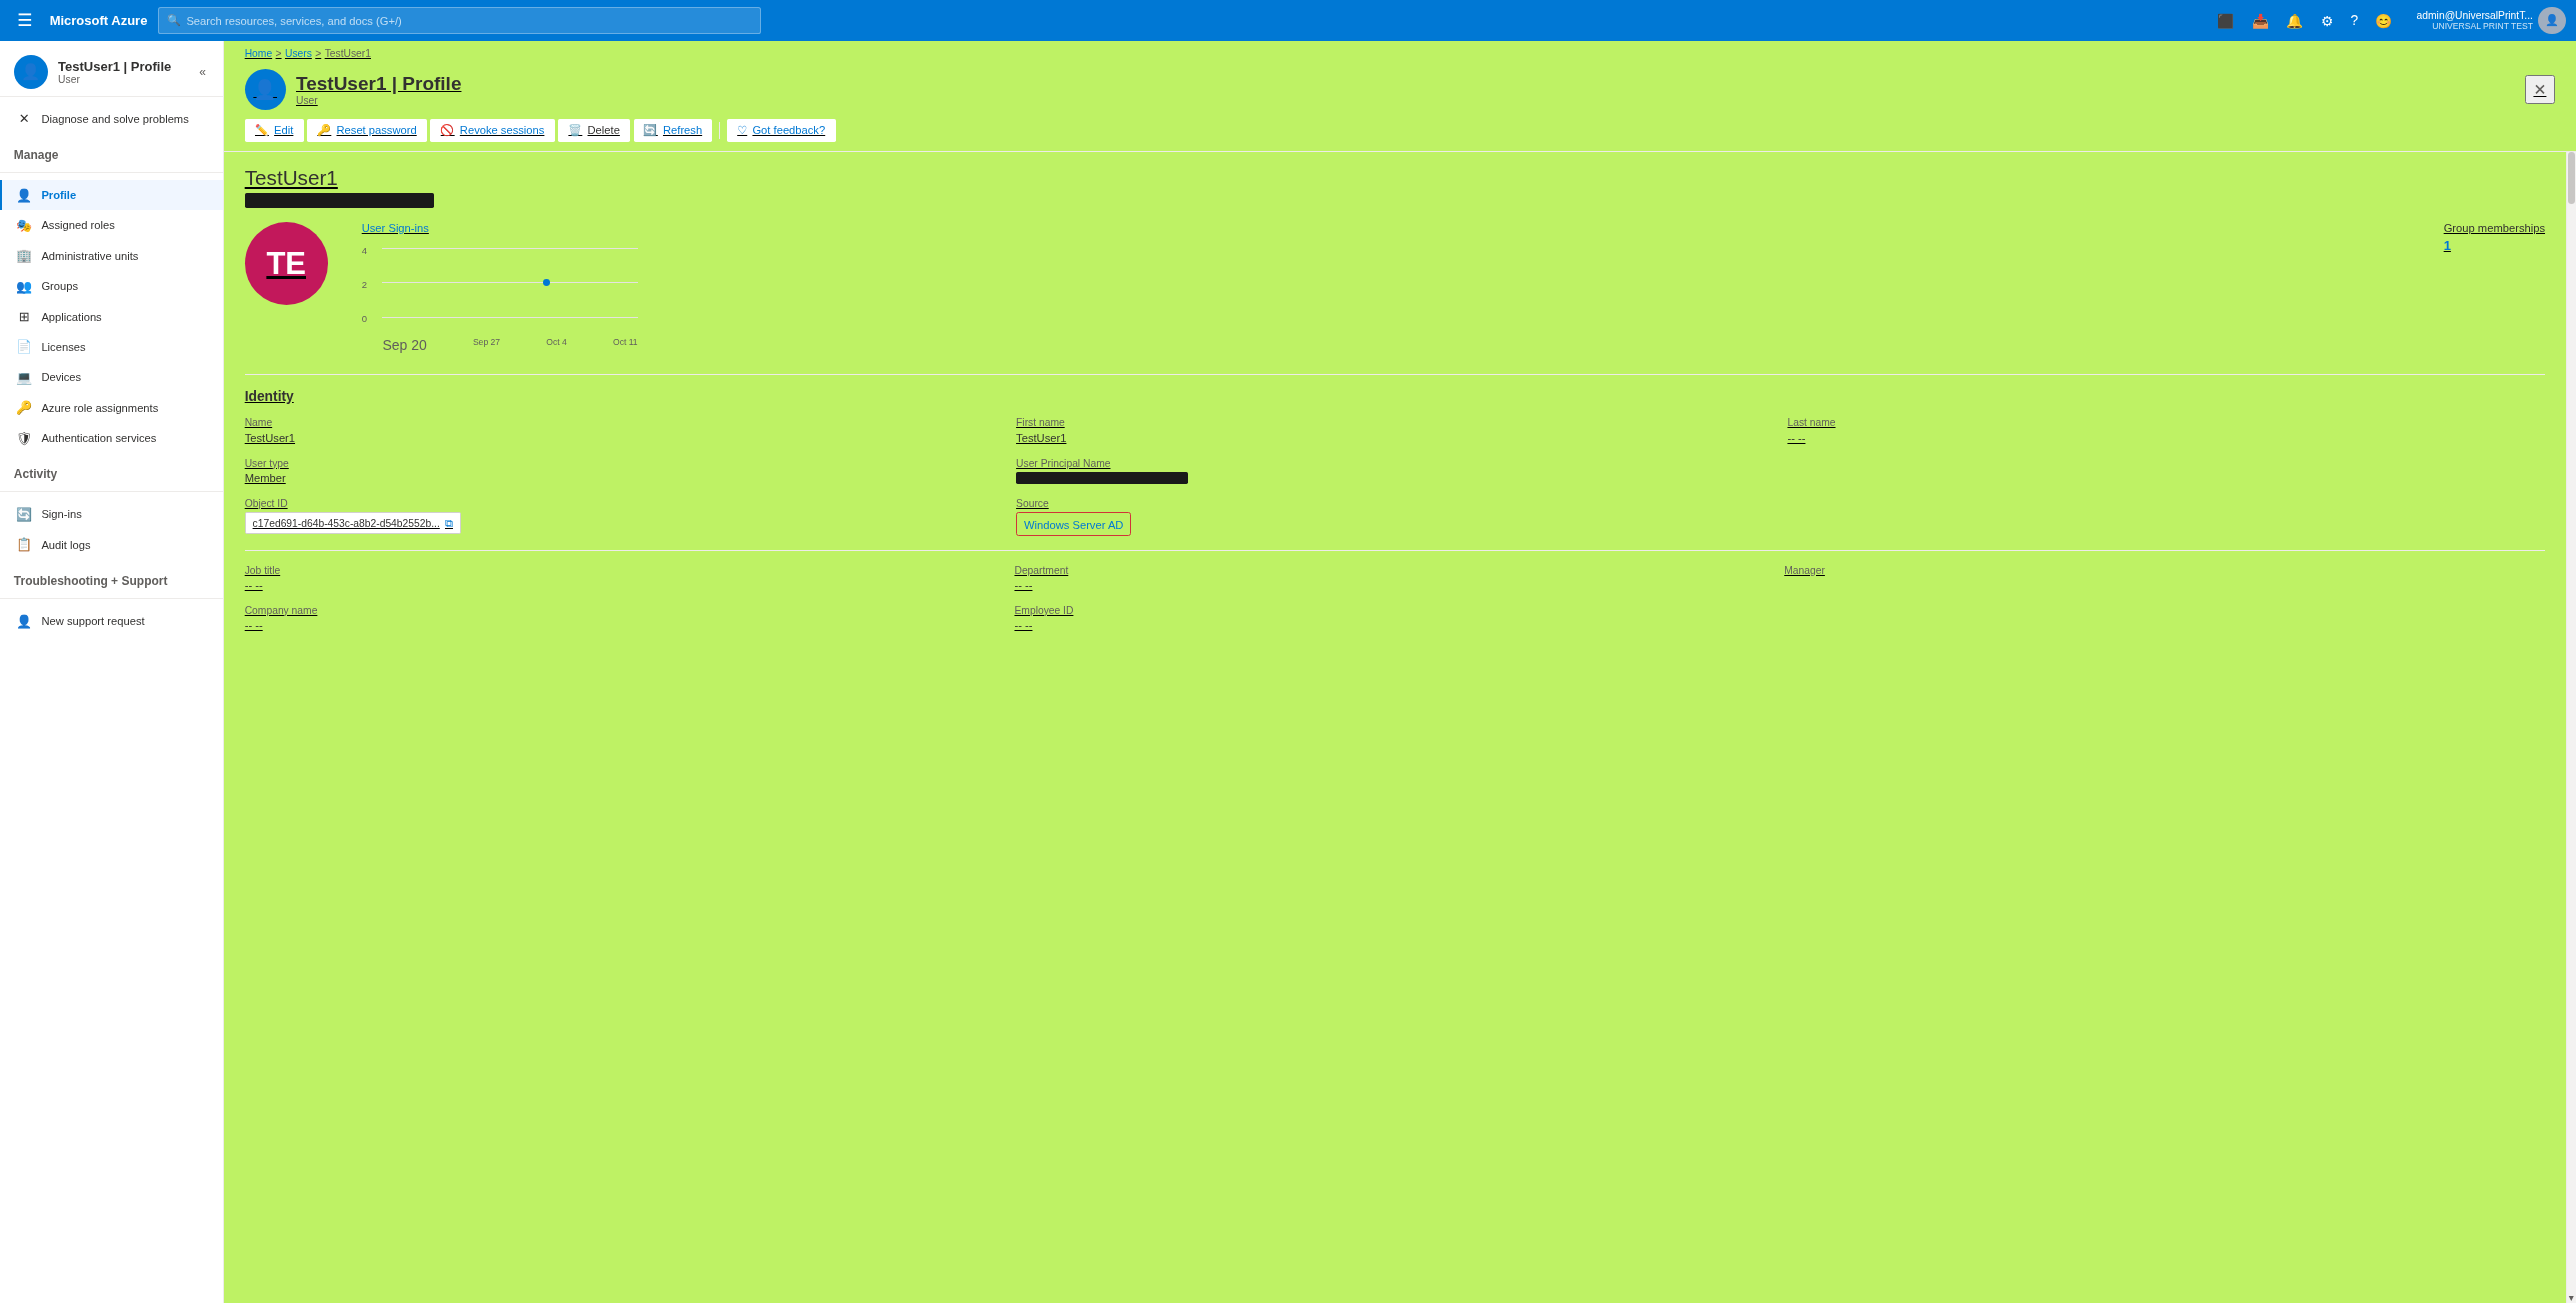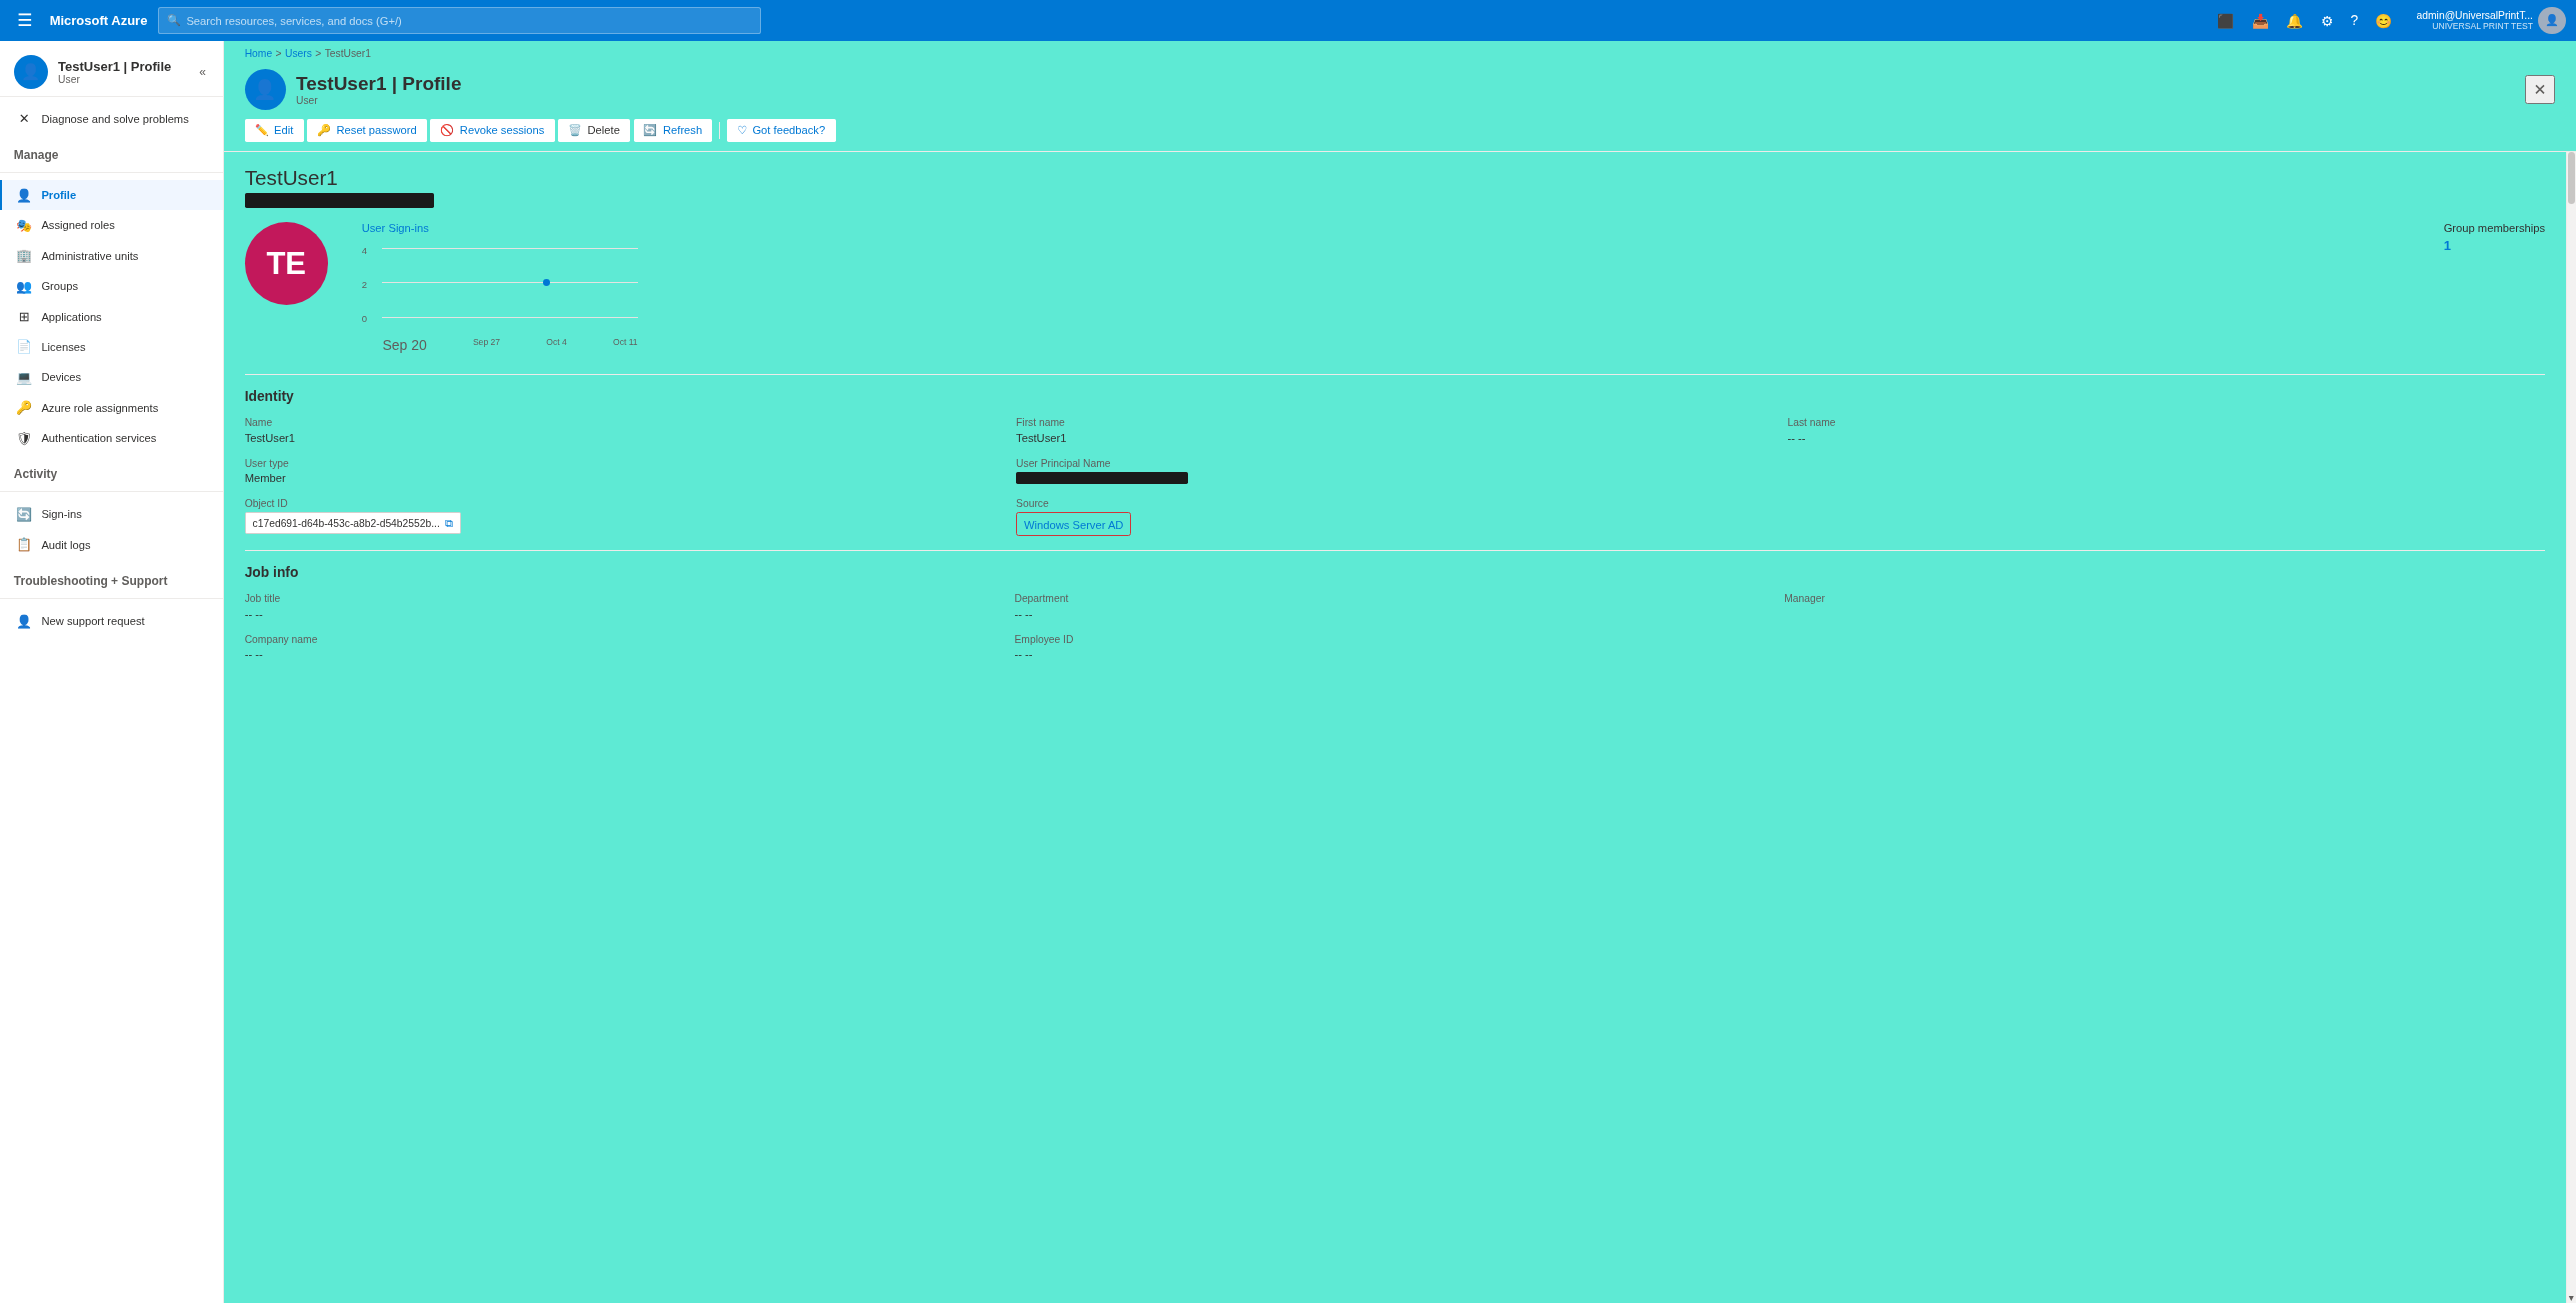--- a/index.html
+++ b/index.html
@@ -97,21 +97,21 @@
     .sidebar-item .icon { font-size: 13px; width: 17px; text-align: center; }
 
     .sidebar-section-label {
       font-size: 12px; font-weight: 700; color: #605e5c;
       padding: 13.8px 13.8px 3.4px;
       text-transform: none;
     }
     .sidebar-divider { border: none; border-top: 0.9px solid #edebe9; margin: 6.9px 0; }
 
     
-    .main { flex: 1; background: #5eead4; display: flex; flex-direction: column; overflow: hidden; }
+    .main { flex: 1; background: #bef264; display: flex; flex-direction: column; overflow: hidden; text-decoration: underline; }
 
     
     .breadcrumb {
       padding: 6.9px 20.7px;
       font-size: 10.3px;
       color: #0078d4;
       display: flex;
       align-items: center;
       gap: 3.4px;
     }
@@ -489,21 +489,20 @@
                 <span class="field-value link">Windows Server AD</span>
               </div>
             </div>
             <div></div>
           </div>
         </div>
 
         <hr class="section-divider">
 
         <div>
-          <div class="section-title">Job info</div>
           <div class="job-grid">
             <div>
               <div class="field-label">Job title</div>
               <div class="field-value">-- --</div>
             </div>
             <div>
               <div class="field-label">Department</div>
               <div class="field-value">-- --</div>
             </div>
             <div>

